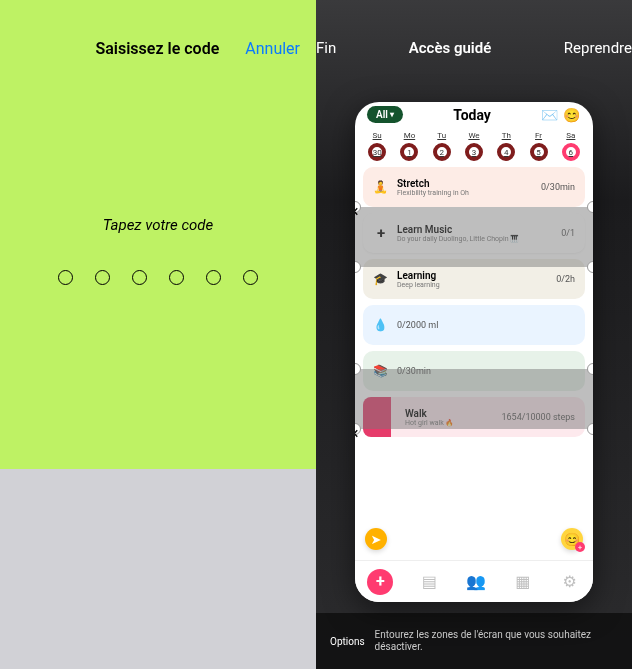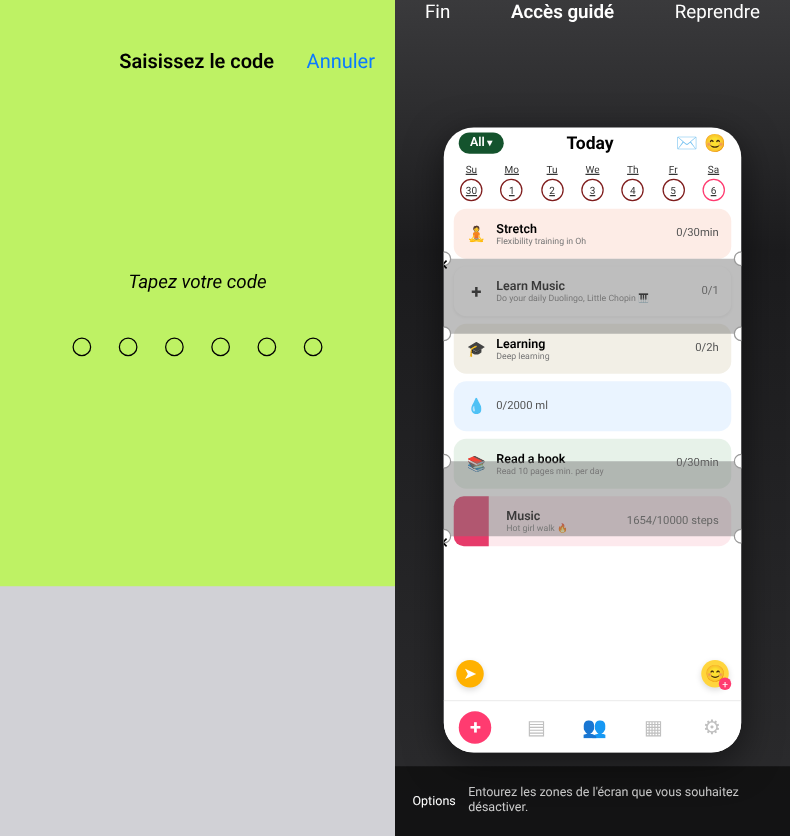--- a/index.html
+++ b/index.html
@@ -25,22 +25,22 @@
   .dot { width: 15px; height: 15px; border: 1.5px solid #000; border-radius: 50%; }
   .left-footer { height: 200px; background: #d1d1d6; }
   
   
   .right {
     width: 316px; height: 669px; position: relative;
     background: linear-gradient(180deg, #3a3a3c 0%, #1c1c1e 30%, #2c2c2e 100%);
     display: flex; flex-direction: column;
   }
   .right-header {
-    display: flex; justify-content: space-between; 
-    padding: 0 24px; height: 96px; color: #fff;
+    display: flex; justify-content: space-between; align-items: center;
+    padding: 0 0; height: 96px; color: #fff;
   }
   .right-header span { font-size: 15px; }
   .ga-title { font-weight: 600; }
   
   .phone-frame {
     width: 238px; height: 500px; background: #fff; border-radius: 24px;
     margin: 6px auto 0; position: relative; overflow: hidden;
     box-shadow: 0 8px 30px rgba(0,0,0,0.5);
   }
   
@@ -62,21 +62,21 @@
   .all-chip::after { content: '▾'; font-size: 8px; }
   .today { font-size: 14px; font-weight: 700; color: #000; }
   .hdr-icons { display: flex; gap: 5px; font-size: 14px; }
   
   .week {
     display: flex; justify-content: space-around; padding: 2px 6px 6px;
     font-size: 8px; color: #333; text-decoration: underline;
   }
   .day { display: flex; flex-direction: column; align-items: center; gap: 3px; width: 24px;}
   .daynum {
-    width: 18px; height: 18px; border: 1px solid #7f1d1d; border-radius: 50%;
+    width: 18px; height: 18px; border: 4px solid #7f1d1d; border-radius: 50%;
     display: flex; align-items: center; justify-content: center; font-size: 8px;
   }
   .day.sel .daynum { border-color: #ff3b70; }
   
   .cards { padding: 0 8px; display: flex; flex-direction: column; gap: 6px; position: relative; }
   .card {
     border-radius: 10px; padding: 8px 10px; display: flex; align-items: center;
     gap: 8px; position: relative; min-height: 40px;
   }
   .card-icon { width: 16px; height: 16px; display:flex; align-items:center; justify-content:center; font-size: 12px; }
@@ -226,30 +226,26 @@
             <div class="card-sub">Deep learning</div>
           </div>
         <div class="card-meta">0/2h</div>
       </div>
       <div class="card c-water">
         <div class="card-icon">💧</div>
         <div class="card-meta">0/2000 ml</div>
       </div>
       <div class="card c-book">
         <div class="card-icon">📚</div>
-        <div class="card-body">
-            <div class="card-title">Read a book</div>
-            <div class="card-sub">Read 10 pages min. per day</div>
-          </div>
         <div class="card-meta">0/30min</div>
       </div>
       <div class="card c-walk">
         <div class="bar"></div>
         <div class="card-body">
-            <div class="card-title">Music</div>
+            <div class="card-title">Walk</div>
             <div class="card-sub">Hot girl walk 🔥</div>
           </div>
         <div class="card-meta">1654/10000 steps</div>
       </div>
     </div>
 
     <div class="dim-zone" style="top:105px;height:60px;">
       <div class="handle" style="top:-6px;left:-6px;">×</div>
       <div class="handle" style="top:-6px;right:-6px;"></div>
       <div class="handle" style="bottom:-6px;left:-6px;"></div>

